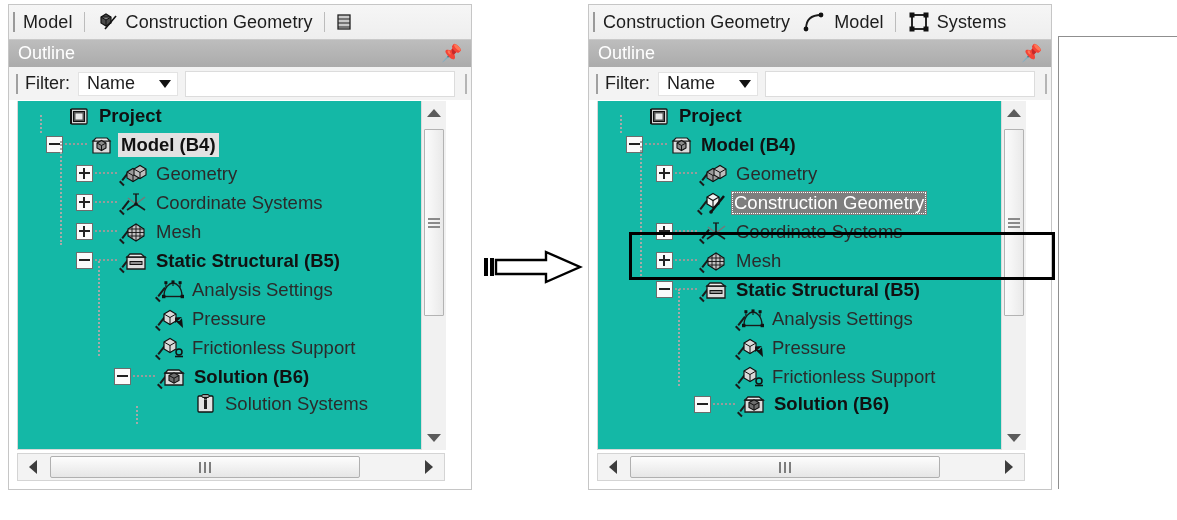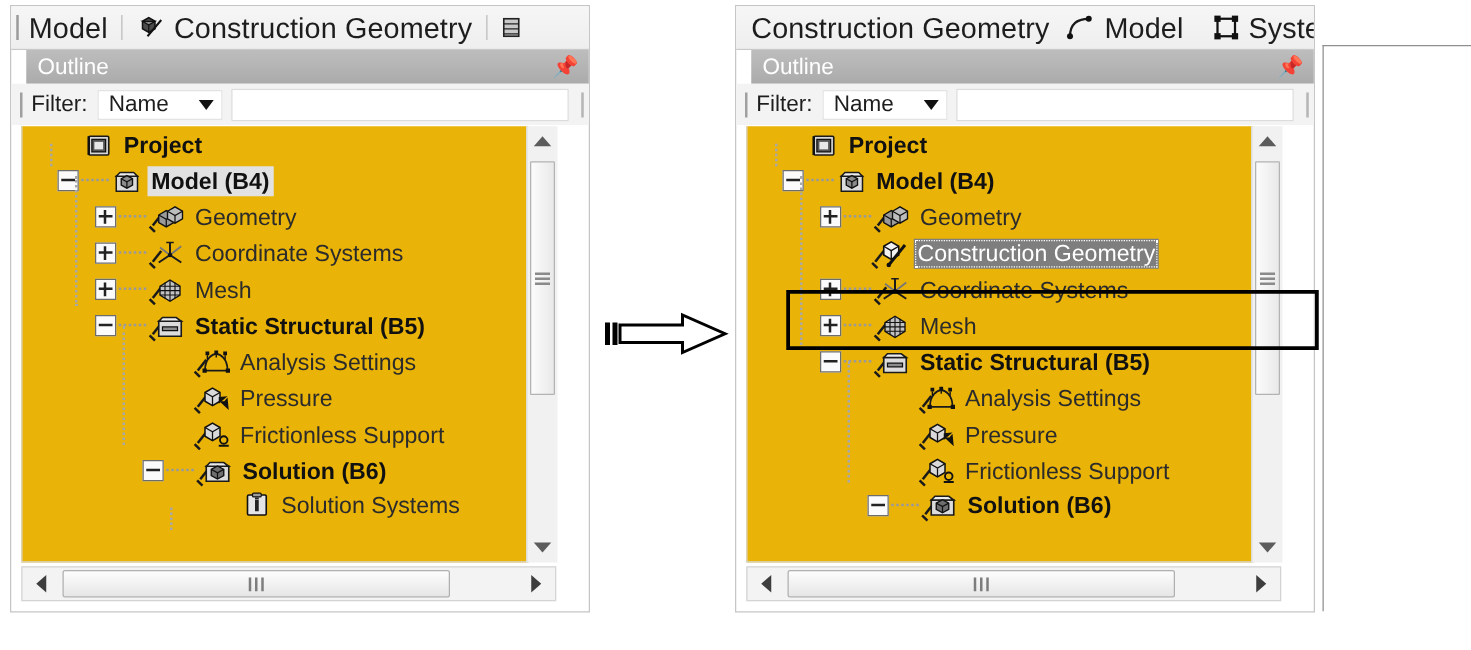--- a/index.html
+++ b/index.html
@@ -13,26 +13,26 @@
   
   .panel{position:absolute;background:#ffffff;}
   .toolbar{
     position:absolute;left:0;right:0;top:0;height:34px;
     background:linear-gradient(#f6f6f6,#eeeeee);
     border-bottom:1px solid #c9c9c9;
     display:flex;align-items:center;
     overflow:hidden;white-space:nowrap;
   }
   .tb-item{display:flex;align-items:center;height:34px;padding:0 6px;gap:3px;}
-  .tb-label{font-size:23px;color:#1d1d1d;letter-spacing:.1px;}
+  .tb-label{font-size:18px;color:#1d1d1d;letter-spacing:.1px;}
   .tb-sep{width:1px;height:20px;background:#bcbcbc;margin:0 5px;}
   .tb-lead{width:2px;height:20px;background:#9a9a9a;margin-left:4px;margin-right:2px;}
 
   .outline-bar{
-    position:absolute;left:12px;right:0;height:27px;
+    position:absolute;left:0;right:0;height:27px;
     background:linear-gradient(#bdbdbd,#ababab);
     display:flex;align-items:center;justify-content:space-between;
     padding:0 8px 0 9px;box-sizing:border-box;
   }
   .outline-title{font-size:18px;color:#ffffff;}
   .pin{font-size:17px;color:#2a2a2a;font-weight:bold;line-height:1;}
 
   .filter-row{
     position:absolute;left:0;right:0;height:33px;
     background:#f3f3f3;display:flex;align-items:center;
@@ -44,21 +44,21 @@
     height:24px;min-width:100px;background:#fff;border:1px solid #e3e3e3;
     display:flex;align-items:center;justify-content:space-between;
     padding:0 6px 0 8px;box-sizing:border-box;font-size:18px;color:#1d1d1d;
   }
   .caret{width:0;height:0;border-left:6px solid transparent;border-right:6px solid transparent;
          border-top:8px solid #111;margin-left:10px;}
   .filter-box{height:24px;background:#fff;border:1px solid #dcdcdc;margin-left:7px;flex:1;}
   .filter-endgrip{width:2px;height:20px;background:#b5b5b5;margin:0 4px;}
 
   
-  .tree-area{position:absolute;overflow:hidden;background:#eab308;border:1px solid #d8d8d8;border-top:none;}
+  .tree-area{position:absolute;overflow:hidden;background:#14b8a6;border:1px solid #d8d8d8;border-top:none;}
   .tree{position:absolute;left:0;top:0;right:0;}
   .row{height:29px;display:flex;align-items:center;position:relative;white-space:nowrap;}
   .row .lbl{font-size:18.5px;color:#2b2b2b;padding:1px 3px;}
   .row.bold .lbl{font-weight:bold;color:#111;}
   .lbl.soft-sel{background:#e2e2e2;}
   .lbl.sel{
     background:#7e7e7e;color:#ffffff;
     outline:1px dotted #ffffff;outline-offset:-2px;
   }
   .togg{

